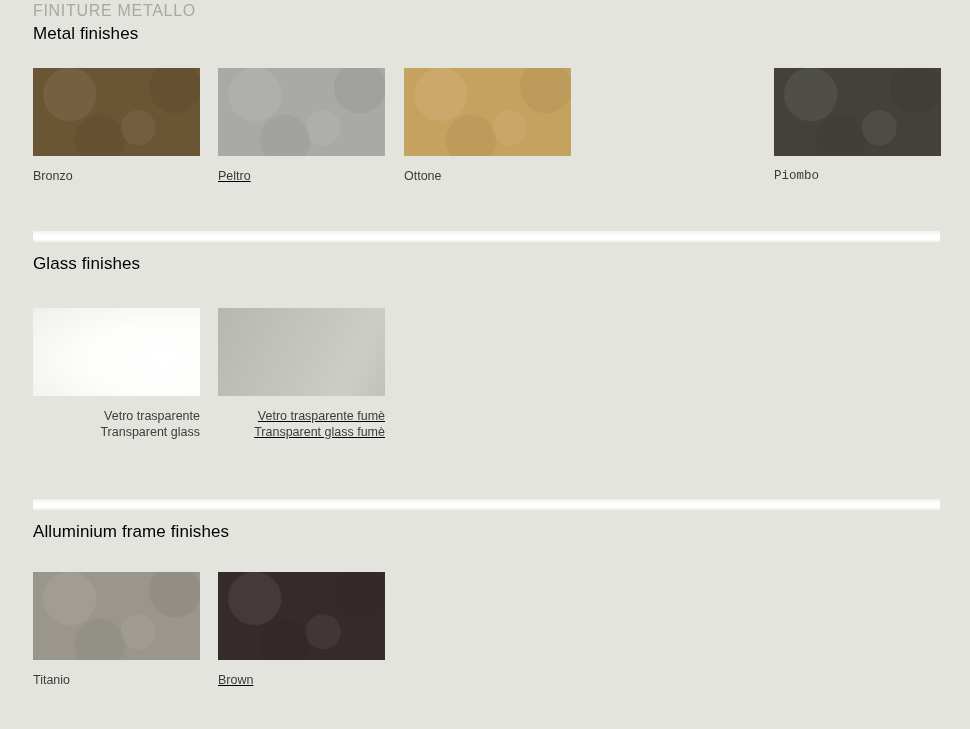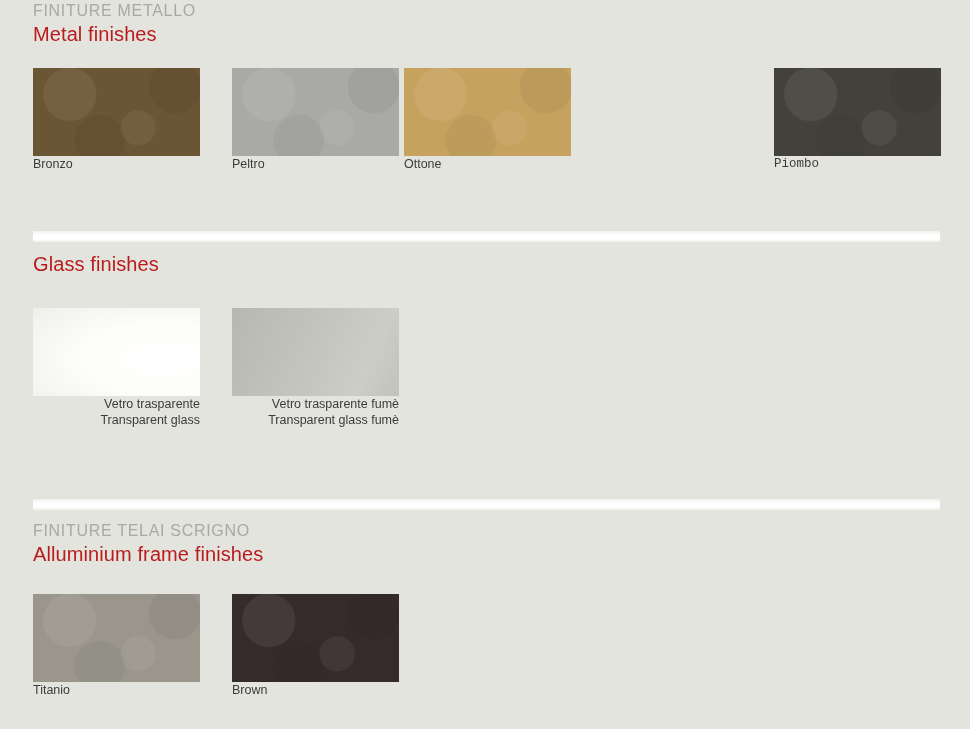--- a/index.html
+++ b/index.html
@@ -38,22 +38,22 @@
   .heading-it {
     font-size: 16px;
     letter-spacing: 0.7px;
     color: #a9a8a1;
     font-weight: 400;
     line-height: 22px;
     margin: 0;
     white-space: nowrap;
   }
   .heading-en {
-    font-size: 20px;
-    color: #b91c1c;
+    font-size: 17px;
+    color: #000000;
     font-weight: 400;
     line-height: 24px;
     margin: 0;
     letter-spacing: 0.1px;
     white-space: nowrap;
   }
 
   
   .swatch-row {
     position: relative;
@@ -64,30 +64,31 @@
   .swatch-item {
     position: absolute;
     top: 0;
   }
   .swatch {
     width: 167px;
     height: 88px;
     display: block;
   }
   .swatch-label {
+    margin-top: 12px;
     font-size: 12.5px;
     color: #3b3b38;
     line-height: 16px;
     white-space: nowrap;
   }
   .swatch-label .lbl-line { display: block; }
 
   
   .col-0 { left: 33px; }
-  .col-1 { left: 232px; }
+  .col-1 { left: 218px; text-decoration: underline; }
   .col-2 { left: 404px; }
   .col-3 { left: 589px; }
   .col-4 { left: 774px; font-family: Liberation Mono, monospace; }
 
   
   .divider {
     position: absolute;
     left: 33px;
     width: 907px;
     height: 11px;
@@ -193,21 +194,20 @@
         </div>
       </div>
 
     </div>
   </div>
 
   <div class="divider" id="divider-2"></div>
 
   <div class="section" id="section-frame">
     <div class="section-heading">
-      <div class="heading-it">FINITURE TELAI SCRIGNO</div>
       <div class="heading-en">Alluminium frame finishes</div>
     </div>
 
     <div class="swatch-row" style="margin-top:28px;">
 
       <div class="swatch-item col-0">
         <div class="swatch tex" style="background:#9a968c;"></div>
         <div class="swatch-label">
           <span class="lbl-line">Titanio</span>
         </div>

